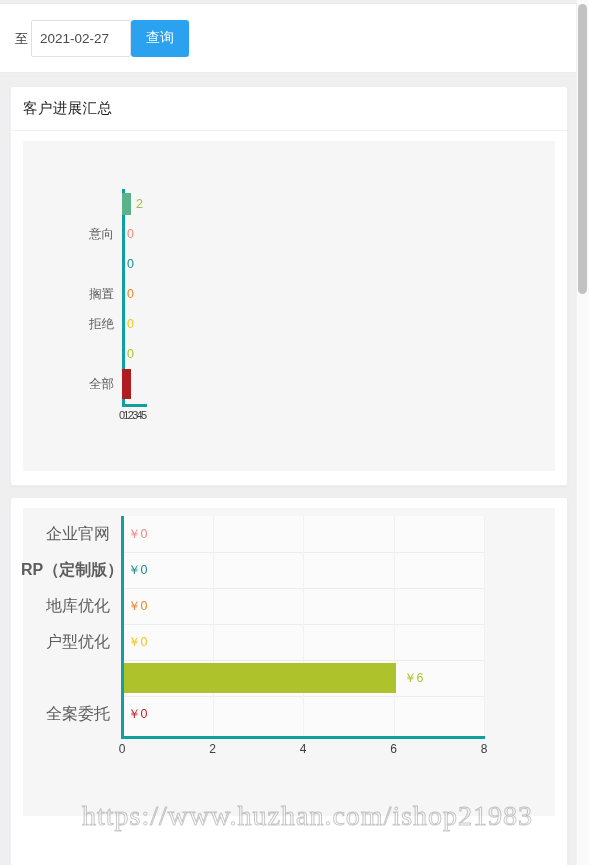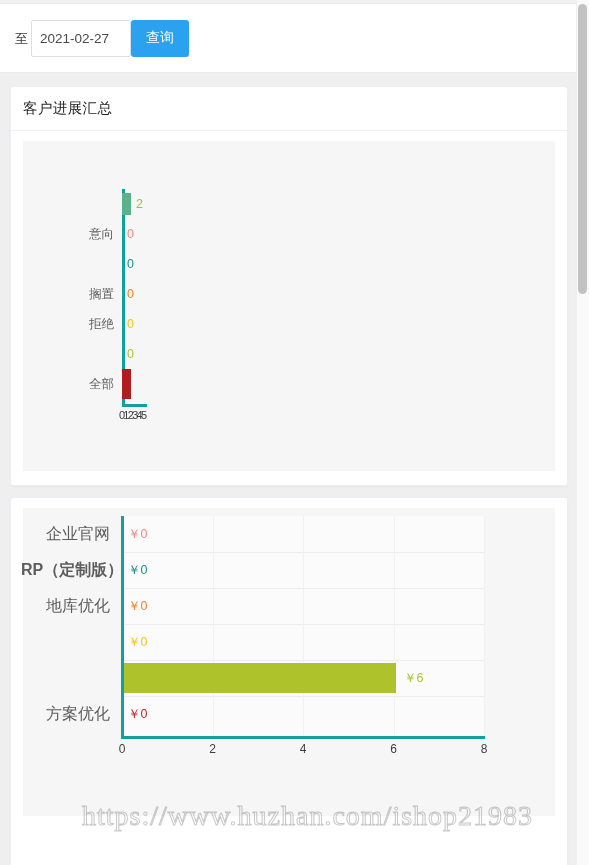--- a/index.html
+++ b/index.html
@@ -357,29 +357,30 @@
             <div class="c2-cat" style="top: 44px; font-weight: bold;">RP（定制版）</div>
             <div class="c2-barwrap" style="top: 44px;">
               <span class="c2-bar" style="width: 0px; background: rgb(26, 141, 141);"></span>
               <span class="c2-val" style="color: rgb(26, 141, 141); margin-left: 4px;">￥0</span>
             </div>
             <div class="c2-cat" style="top: 80px;">地库优化</div>
             <div class="c2-barwrap" style="top: 80px;">
               <span class="c2-bar" style="width: 0px; background: rgb(232, 133, 44);"></span>
               <span class="c2-val" style="color: rgb(232, 133, 44); margin-left: 4px;">￥0</span>
             </div>
+            <div class="c2-cat" style="top: 116px;">户型优化</div>
             <div class="c2-barwrap" style="top: 116px;">
               <span class="c2-bar" style="width: 0px; background: rgb(245, 197, 24);"></span>
               <span class="c2-val" style="color: rgb(245, 197, 24); margin-left: 4px;">￥0</span>
             </div>
             <div class="c2-barwrap" style="top: 152px;">
               <span class="c2-bar" style="width: 272px; background: rgb(174, 195, 43);"></span>
               <span class="c2-val" style="color: rgb(174, 195, 43); margin-left: 8px;">￥6</span>
             </div>
-            <div class="c2-cat" style="top: 188px;">方案优化</div>
+            <div class="c2-cat" style="top: 188px;">全案委托</div>
             <div class="c2-barwrap" style="top: 188px;">
               <span class="c2-bar" style="width: 0px; background: rgb(192, 37, 42);"></span>
               <span class="c2-val" style="color: rgb(192, 37, 42); margin-left: 4px;">￥0</span>
             </div>
             <div class="c2-ticks">
               <span class="c2-tick" style="left: 99px;">0</span>
               <span class="c2-tick" style="left: 189.5px;">2</span>
               <span class="c2-tick" style="left: 280px;">4</span>
               <span class="c2-tick" style="left: 370.5px;">6</span>
               <span class="c2-tick" style="left: 461px;">8</span>

